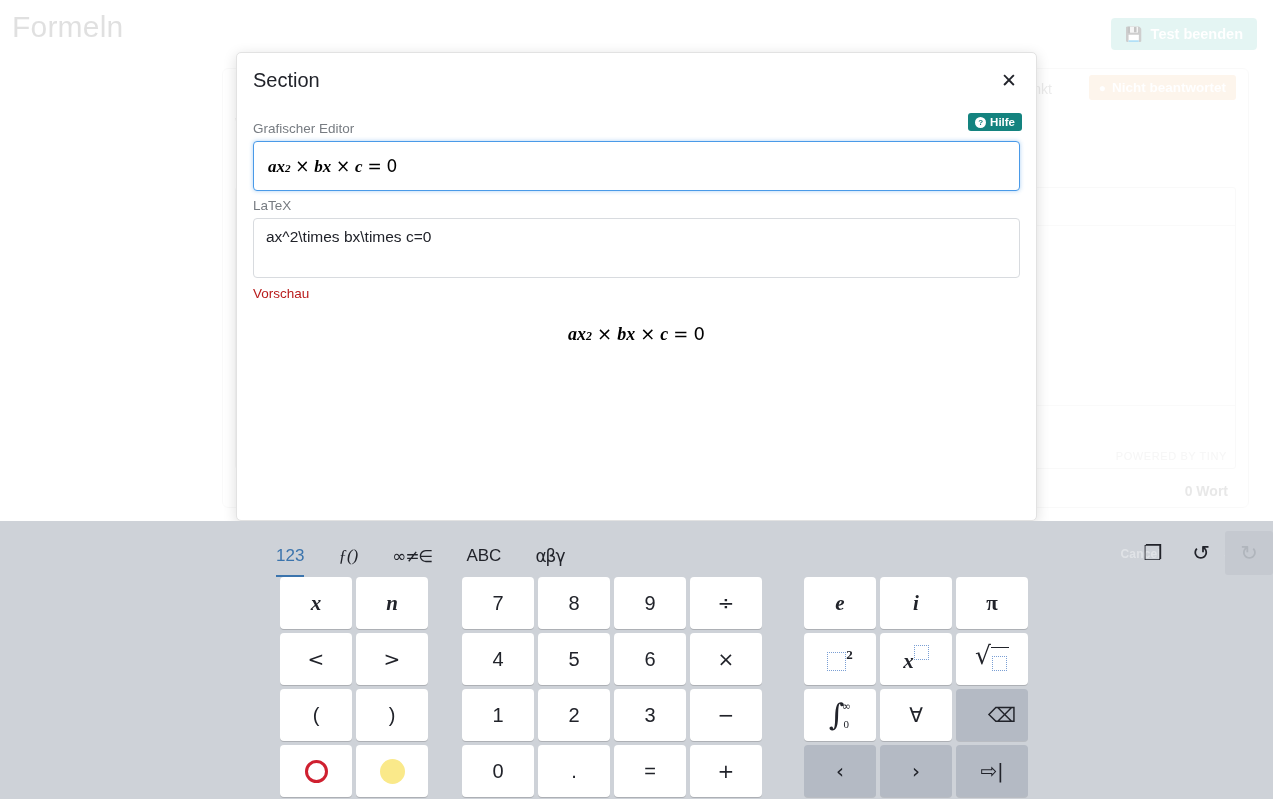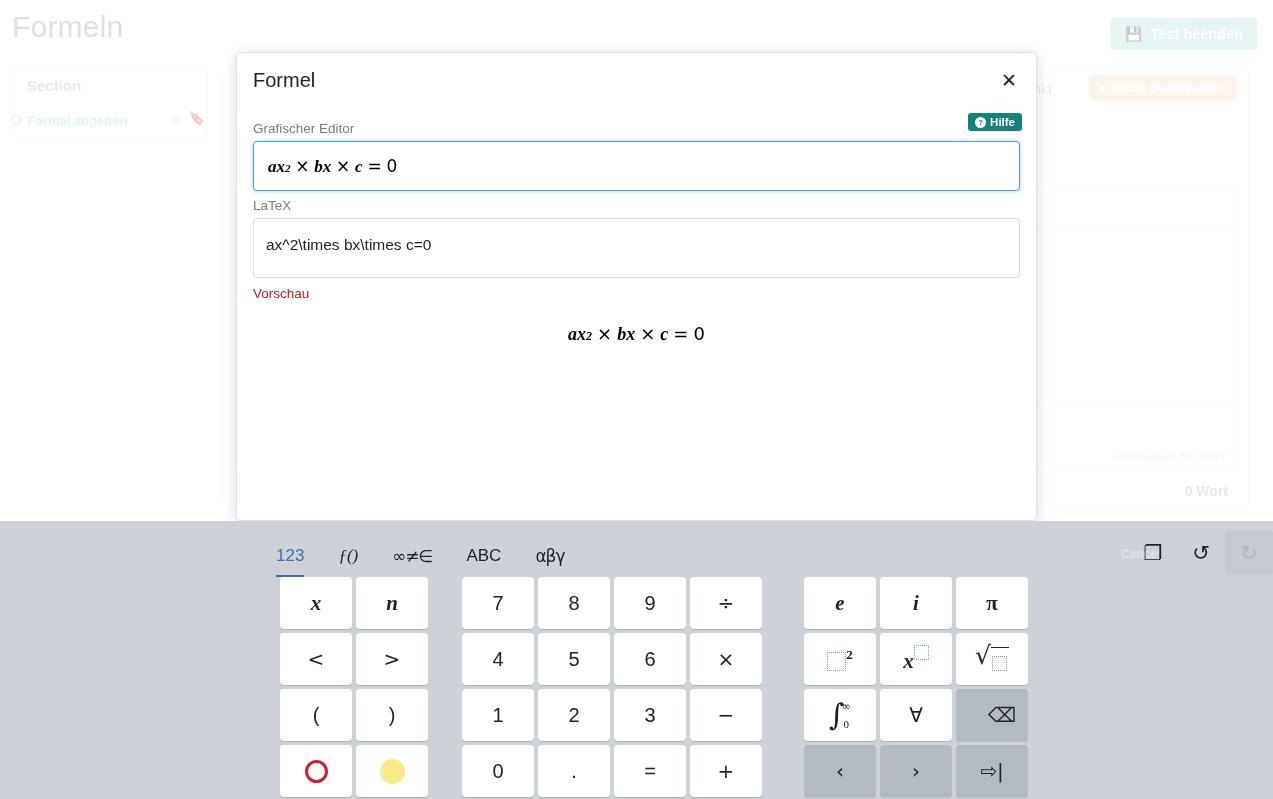--- a/index.html
+++ b/index.html
@@ -95,21 +95,21 @@
   .m-body { padding:0 16px; position:relative;margin-top:12px; }
   .fld-label { font-size:13.5px; color:#777c82; margin-bottom:5px; }
   .gfx-editor {
     height:50px; border:1px solid #4a9ae8; border-radius:4px; background:#fff;
     box-shadow:0 0 4px rgba(74,154,232,.45);
     display:flex; align-items:center; padding-left:14px;
     font-family:"Liberation Serif", serif;
   }
   .latex-box {
     height:60px; border:1px solid #d8dbdf; border-radius:4px; background:#fff;
-    padding:17px 12px; font-size:15.5px; color:#21232a;
+    padding:9px 12px; font-size:15.5px; color:#21232a;
   }
   .hinweis { margin-top:11px; font-size:15px; color:#21232a; }
   .vorschau-label { margin-top:8px; font-size:13.5px; color:#b91c1c; }
   .preview {
     margin-top:22px; text-align:center;
     font-family:"Liberation Serif", serif;
   }
 
   
   .mathrow { display:inline-flex; align-items:baseline; white-space:nowrap; }
@@ -185,29 +185,20 @@
 
 <div id="bg-page">
 
   <div class="page-title bg-dim">Formeln</div>
 
   <button class="exit-btn bg-dim">
     <span class="ic">💾</span>
     <span>Test beenden</span>
   </button>
 
-  <div class="section-card bg-dim">
-    <div class="s-title">Section</div>
-    <div class="s-item">
-      <span class="s-dot"></span>
-      <span>Formal angeben</span>
-    </div>
-    <div class="s-count">0</div>
-    <div class="s-bm">🔖</div>
-  </div>
 
   <div class="q-card bg-dim">
     <div class="q-head">
       <div class="q-letter">B</div>
       <div class="q-punkt">1 Punkt</div>
       <div class="q-badge">
         <span class="ic">●</span>
         <span>Nicht beantwortet</span>
       </div>
     </div>
@@ -224,21 +215,21 @@
       </div>
       <div class="tmce-body"></div>
       <div class="tmce-foot">POWERED BY TINY</div>
     </div>
     <div class="word-count">0 Wort</div>
   </div>
 </div>
 
 <div id="modal">
   <div class="m-head">
-    <div class="m-title">Formel</div>
+    <div class="m-title">Section</div>
     <button class="m-close">✕</button>
   </div>
 
   <div class="help-badge">
     <span class="qm">?</span>
     <span>Hilfe</span>
   </div>
 
   <div class="m-body">
     <div class="fld-label">Grafischer Editor</div>

